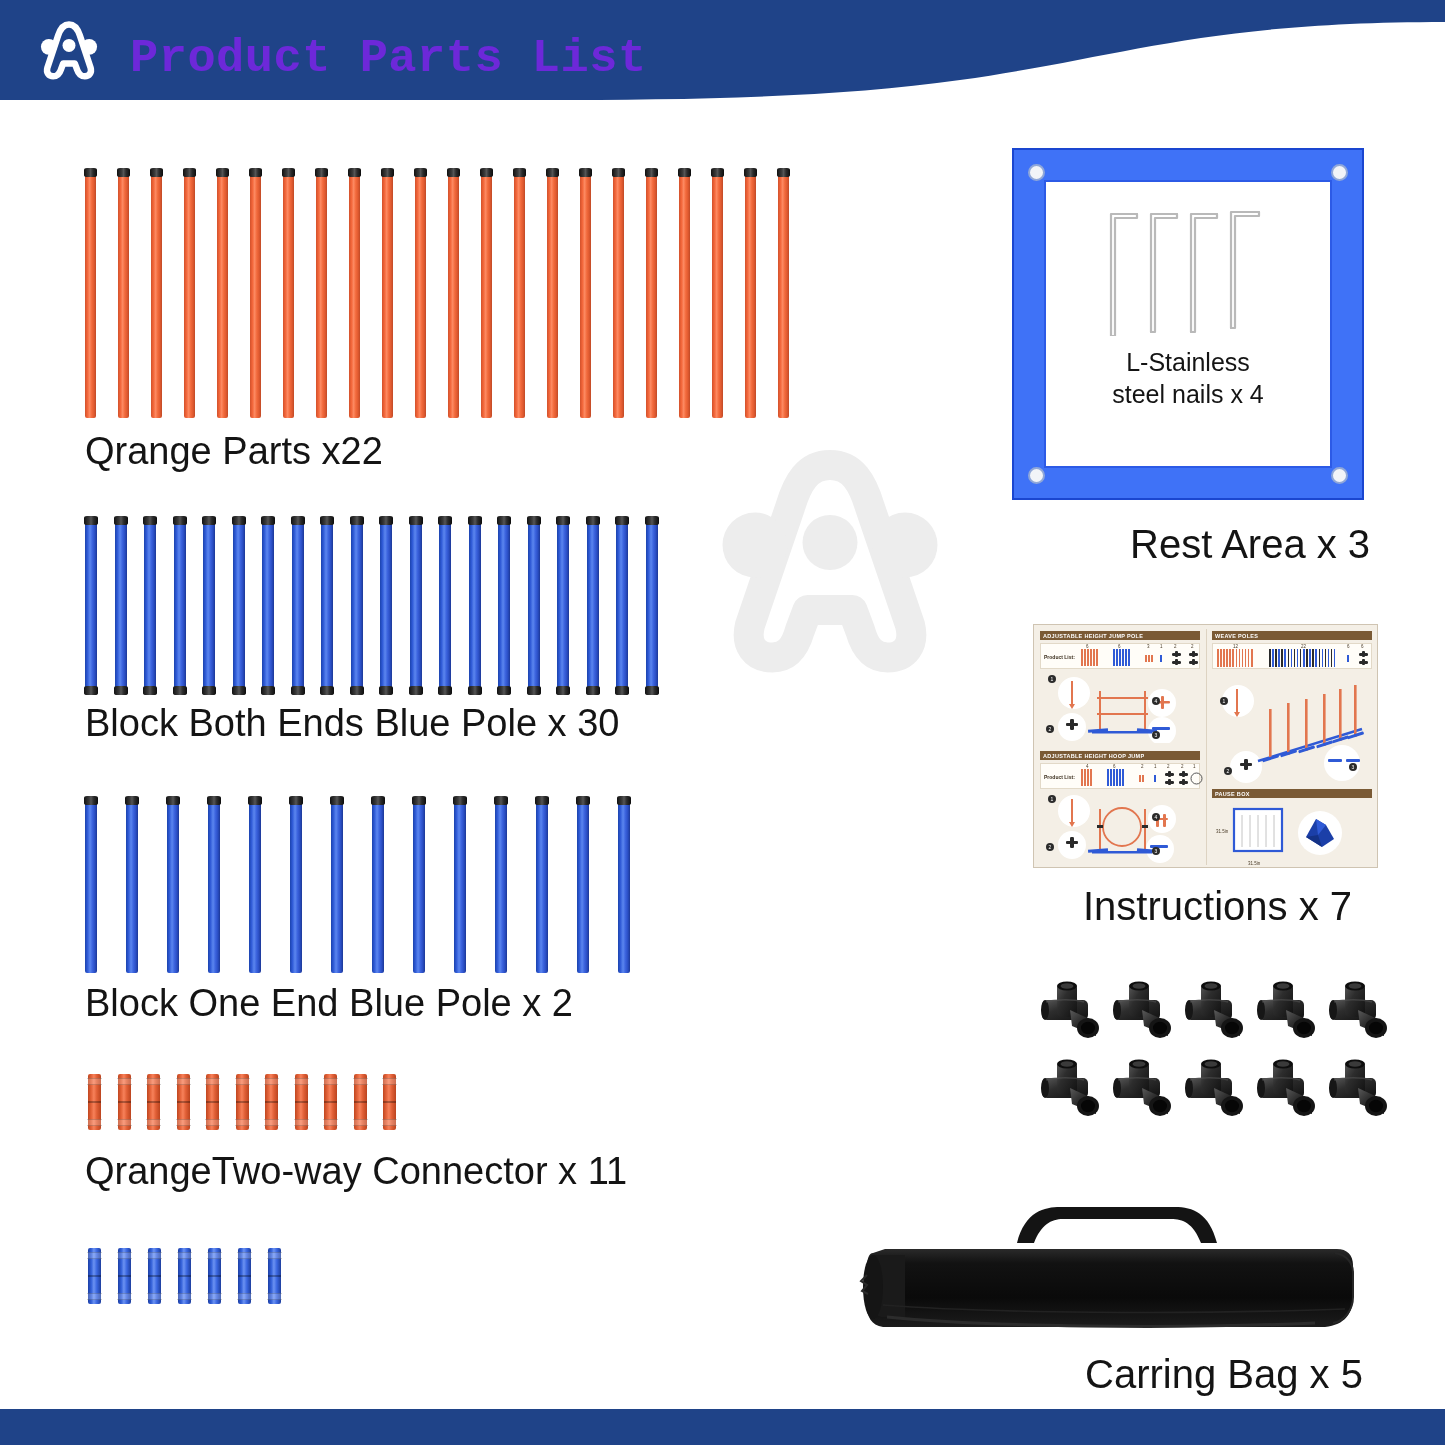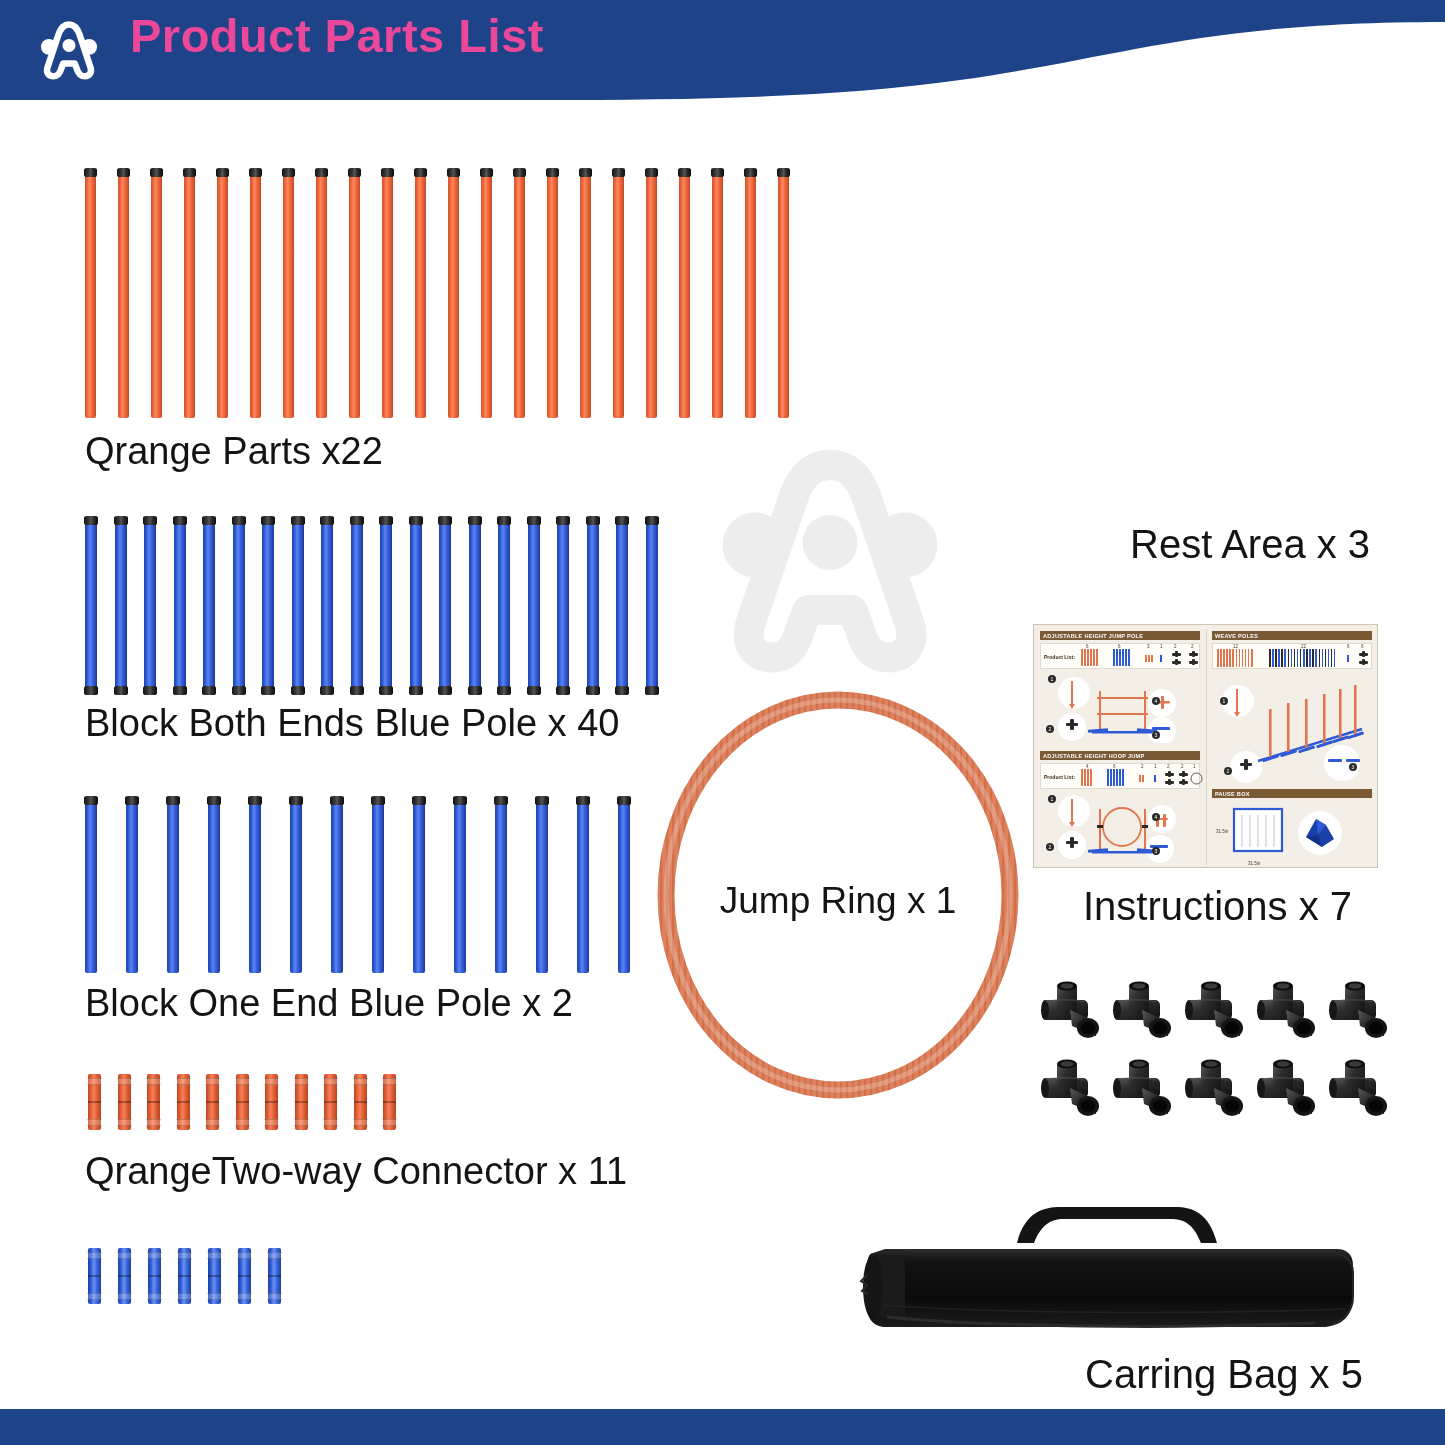--- a/index.html
+++ b/index.html
@@ -10,23 +10,23 @@
     overflow:hidden;
     position:relative;
   }
   #page{position:relative;width:1445px;height:1445px;background:#fff;overflow:hidden;}
 
   
   .header{position:absolute;left:0;top:0;width:1445px;height:130px;}
   .header-wave{position:absolute;left:0;top:0;width:1445px;height:130px;}
   .header-logo{position:absolute;left:33px;top:13px;width:72px;height:72px;}
   .header-title{
-    position:absolute;left:130px;top:8px;
-    font-size:47px;font-weight:bold;color:#ec4899;
-    letter-spacing:0.5px;font-family:Liberation Sans, sans-serif;
+    position:absolute;left:130px;top:32px;
+    font-size:47px;font-weight:bold;color:#6d28d9;
+    letter-spacing:0.5px;font-family:Liberation Mono, monospace;
   }
 
   
   .footer-bar{position:absolute;left:0;bottom:0;width:1445px;height:36px;background:#1f4388;}
 
   
   .watermark{position:absolute;left:700px;top:430px;width:260px;height:250px;opacity:1;pointer-events:none;}
 
   
   .label{
@@ -358,21 +358,21 @@
         <div class="shaft shaft-blue"></div>
         <div class="cap cap-top"></div>
         <div class="cap cap-bottom"></div>
       </div>
       <div class="pole" style="width: 12px; height: 175px; margin-right: 17.5px;">
         <div class="shaft shaft-blue"></div>
         <div class="cap cap-top"></div>
         <div class="cap cap-bottom"></div>
       </div>
     </div>
-  <div class="label" style="left:85px;top:702px;font-size:38px;">Block Both Ends Blue Pole x 40</div>
+  <div class="label" style="left:85px;top:702px;font-size:38px;">Block Both Ends Blue Pole x 30</div>
 
   <div class="pole-row" id="row-blue-one" style="left:85px;top:798px;">
       <div class="pole" style="width: 12px; height: 175px; margin-right: 29px;">
         <div class="shaft shaft-blue"></div>
         <div class="cap cap-top"></div>
       </div>
       <div class="pole" style="width: 12px; height: 175px; margin-right: 29px;">
         <div class="shaft shaft-blue"></div>
         <div class="cap cap-top"></div>
       </div>
@@ -517,36 +517,45 @@
         <div class="seam" style="top: 27px;"></div>
         <div class="ring" style="bottom: 4px;"></div>
       </div>
       <div class="conn2 conn2-blue" style="width: 13px; height: 56px; margin-right: 17px;">
         <div class="ring" style="top: 4px;"></div>
         <div class="seam" style="top: 27px;"></div>
         <div class="ring" style="bottom: 4px;"></div>
       </div>
     </div>
 
+  <div class="rest-mat" style="left:1012px;top:148px;width:352px;height:352px;">
+    <div class="grommet" style="left:14px;top:14px;"></div>
+    <div class="grommet" style="right:14px;top:14px;"></div>
+    <div class="grommet" style="left:14px;bottom:14px;"></div>
+    <div class="grommet" style="right:14px;bottom:14px;"></div>
+
+    <div class="rest-inner" style="left:30px;top:30px;right:30px;bottom:30px;">
+      <svg style="position:absolute;left:50%;top:22px;transform:translateX(-50%);width:170px;height:132px;" viewBox="0 0 170 132">
+        <g fill="none" stroke="#b9b9b9" stroke-width="2.2" stroke-linecap="round" stroke-linejoin="round">
+          <path d="M8 132 L8 10 L34 10"></path>
+          <path d="M8 132 L12 132 L12 14 L34 14 L34 10"></path>
+          <path d="M48 128 L48 10 L74 10"></path>
+          <path d="M48 128 L52 128 L52 14 L74 14 L74 10"></path>
+          <path d="M88 128 L88 10 L114 10"></path>
+          <path d="M88 128 L92 128 L92 14 L114 14 L114 10"></path>
+          <path d="M128 124 L128 8 L156 8"></path>
+          <path d="M128 124 L132 124 L132 12 L156 12 L156 8"></path>
+        </g>
+      </svg>
+      <div class="rest-text" style="left:0;top:164px;">L-Stainless</div>
+      <div class="rest-text" style="left:0;top:196px;">steel nails x 4</div>
+    </div>
+  </div>
   <div class="label" style="left:1130px;top:522px;font-size:40px;">Rest Area x 3</div>
 
-  <div class="ring-wrap" style="left:648px;top:690px;width:380px;height:410px;">
-    <svg style="position:absolute;left:0;top:0;width:380px;height:410px;" viewBox="0 0 380 410">
-      <defs>
-        <pattern id="ribs" width="6" height="6" patternUnits="userSpaceOnUse" patternTransform="rotate(0)">
-          <rect width="6" height="6" fill="#ef8b63"></rect>
-          <rect width="2.2" height="6" fill="#df7a53"></rect>
-        </pattern>
-      </defs>
-      <ellipse cx="190" cy="205" rx="172" ry="195" fill="none" stroke="url(#ribs)" stroke-width="17"></ellipse>
-      <ellipse cx="190" cy="205" rx="172" ry="195" fill="none" stroke="rgba(0,0,0,0.07)" stroke-width="17"></ellipse>
-      <ellipse cx="190" cy="205" rx="172" ry="195" fill="none" stroke="rgba(255,255,255,0.22)" stroke-width="5"></ellipse>
-    </svg>
-    <div class="ring-label" style="top:190px;left:0;">Jump Ring x 1</div>
-  </div>
 
   <div class="instr" style="left:1033px;top:624px;width:345px;height:244px;">
 
     <div class="instr-sec-title" style="left:6px;top:6px;width:160px;">ADJUSTABLE HEIGHT JUMP POLE</div>
     <div class="instr-plist" style="left:6px;top:18px;width:160px;height:26px;">
       <div class="instr-plabel" style="left:3px;top:10px;">Product List:</div>
       <div class="mini-bars" style="left:40px;top:5px;height:17px;">
         <div class="mini-bar mb-o" style="height:17px;"></div>
           <div class="mini-bar mb-o" style="height:17px;"></div>
         <div class="mini-bar mb-o" style="height:17px;"></div>

